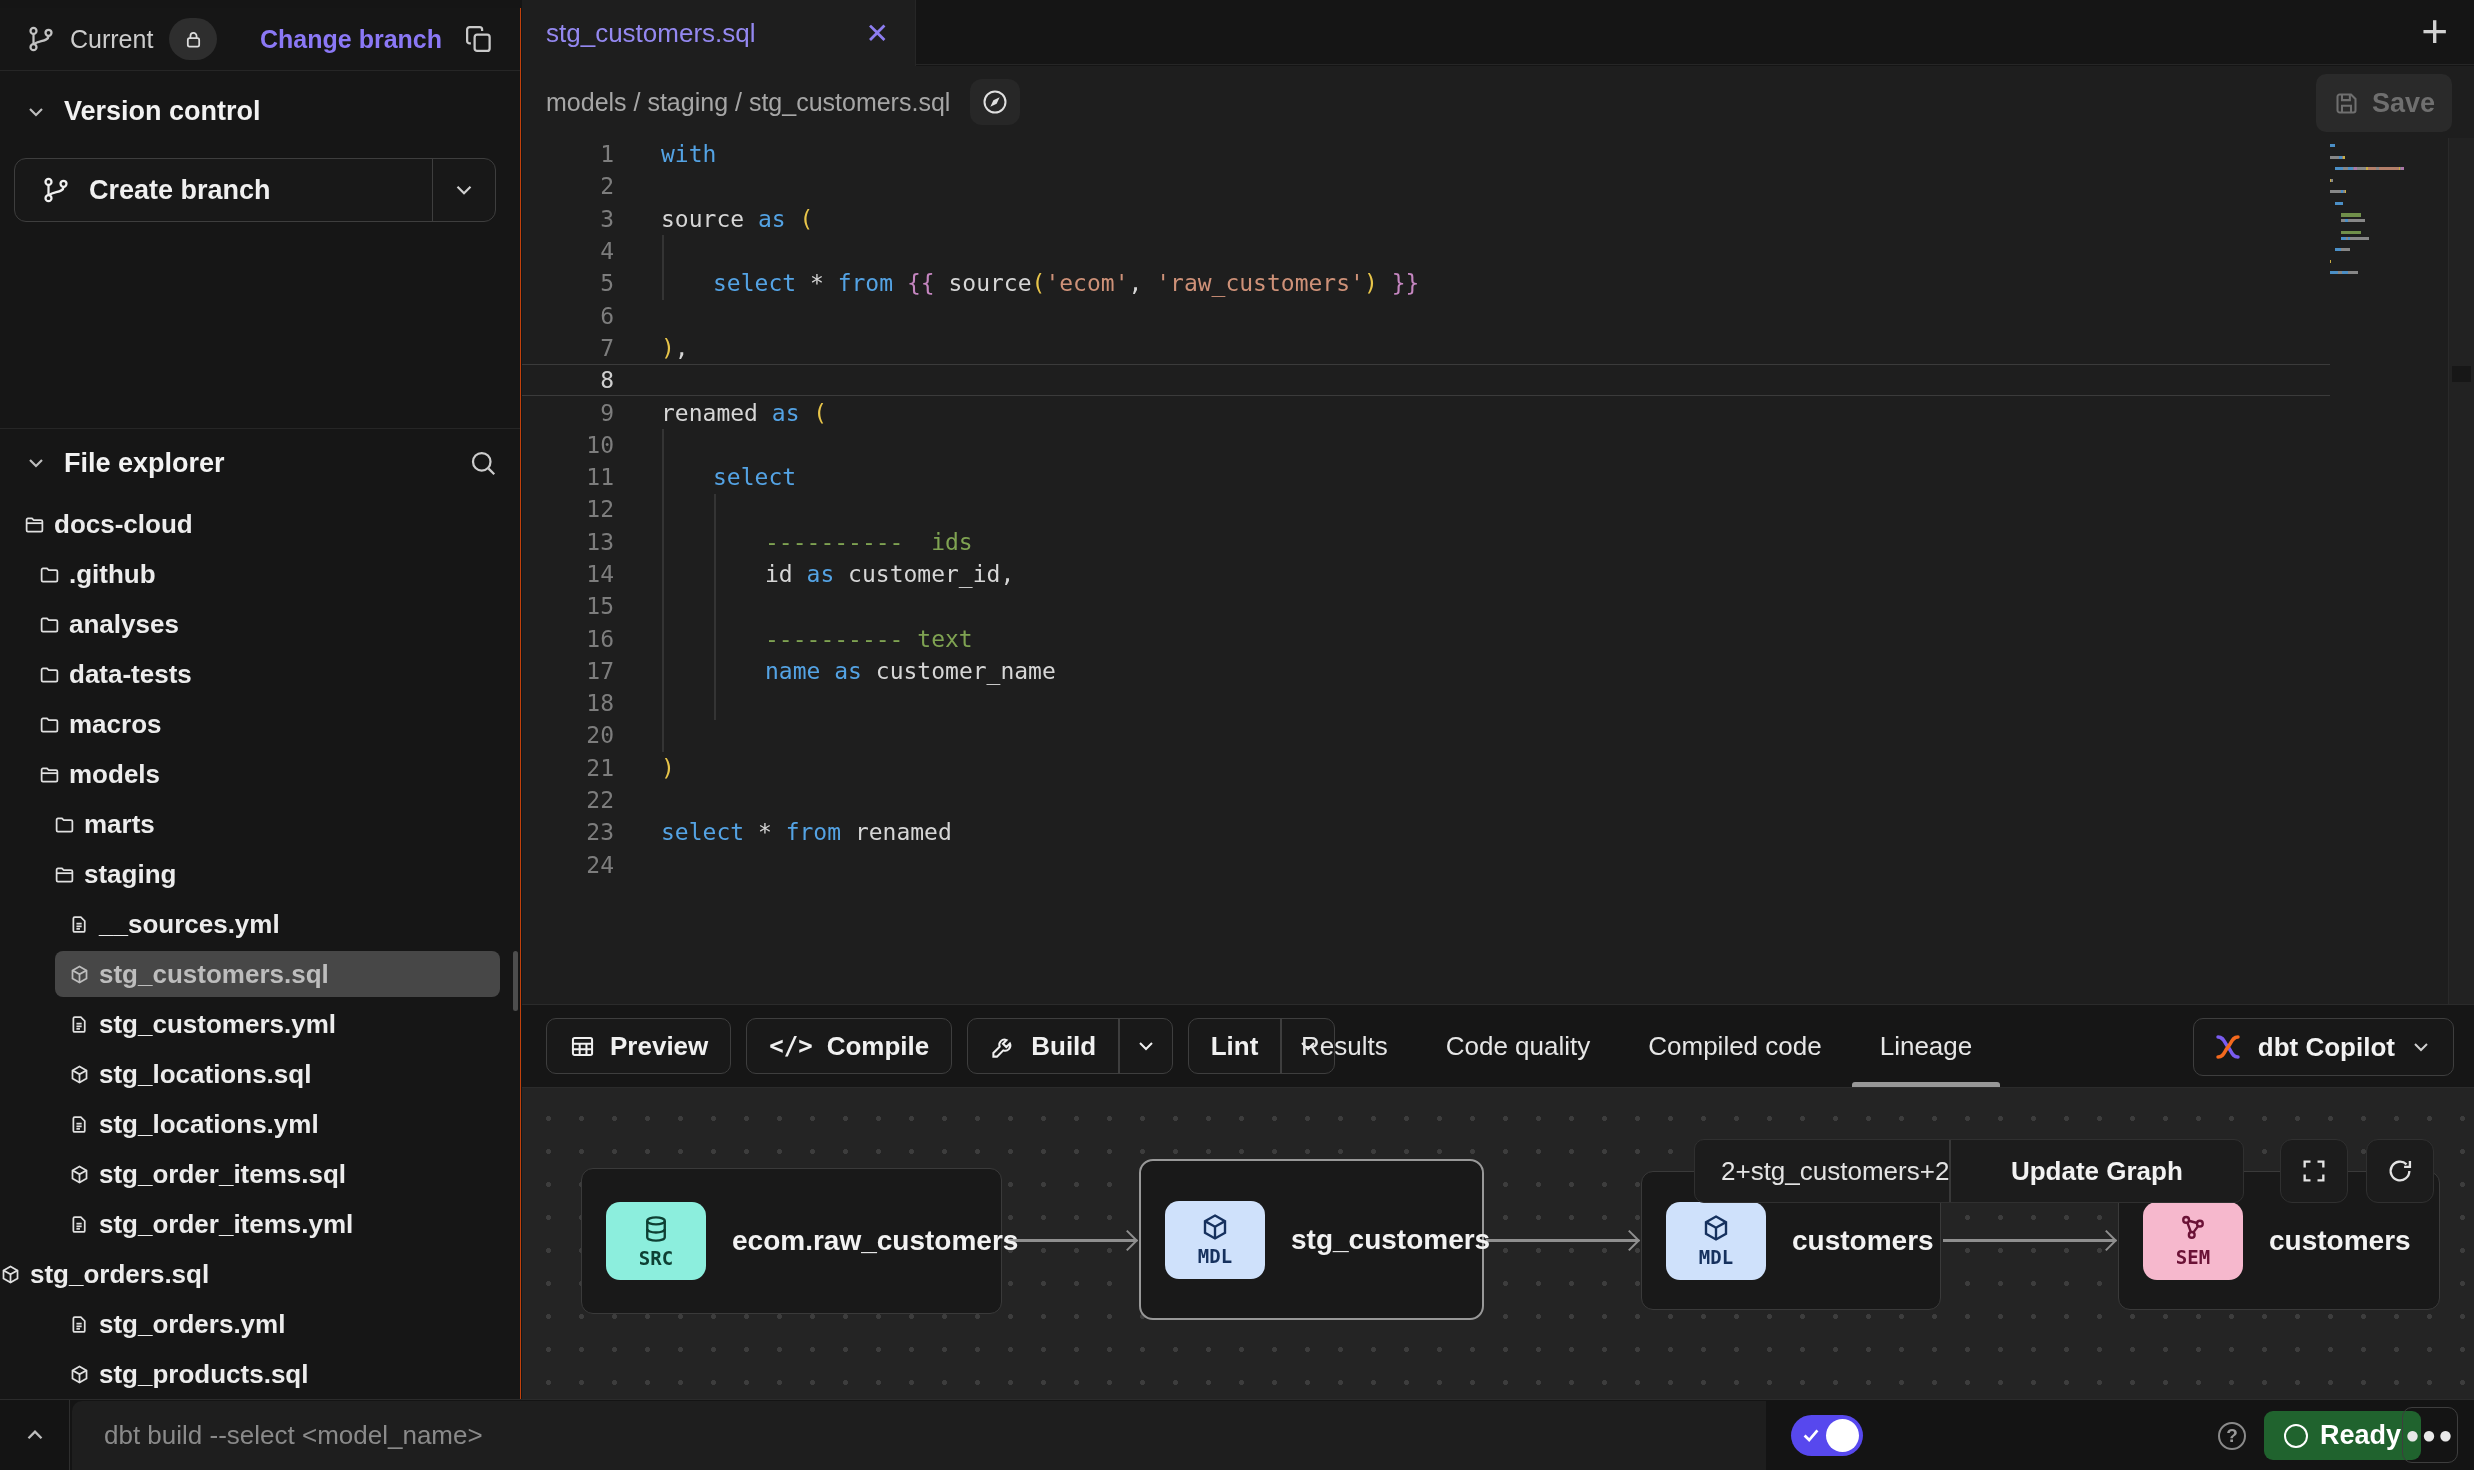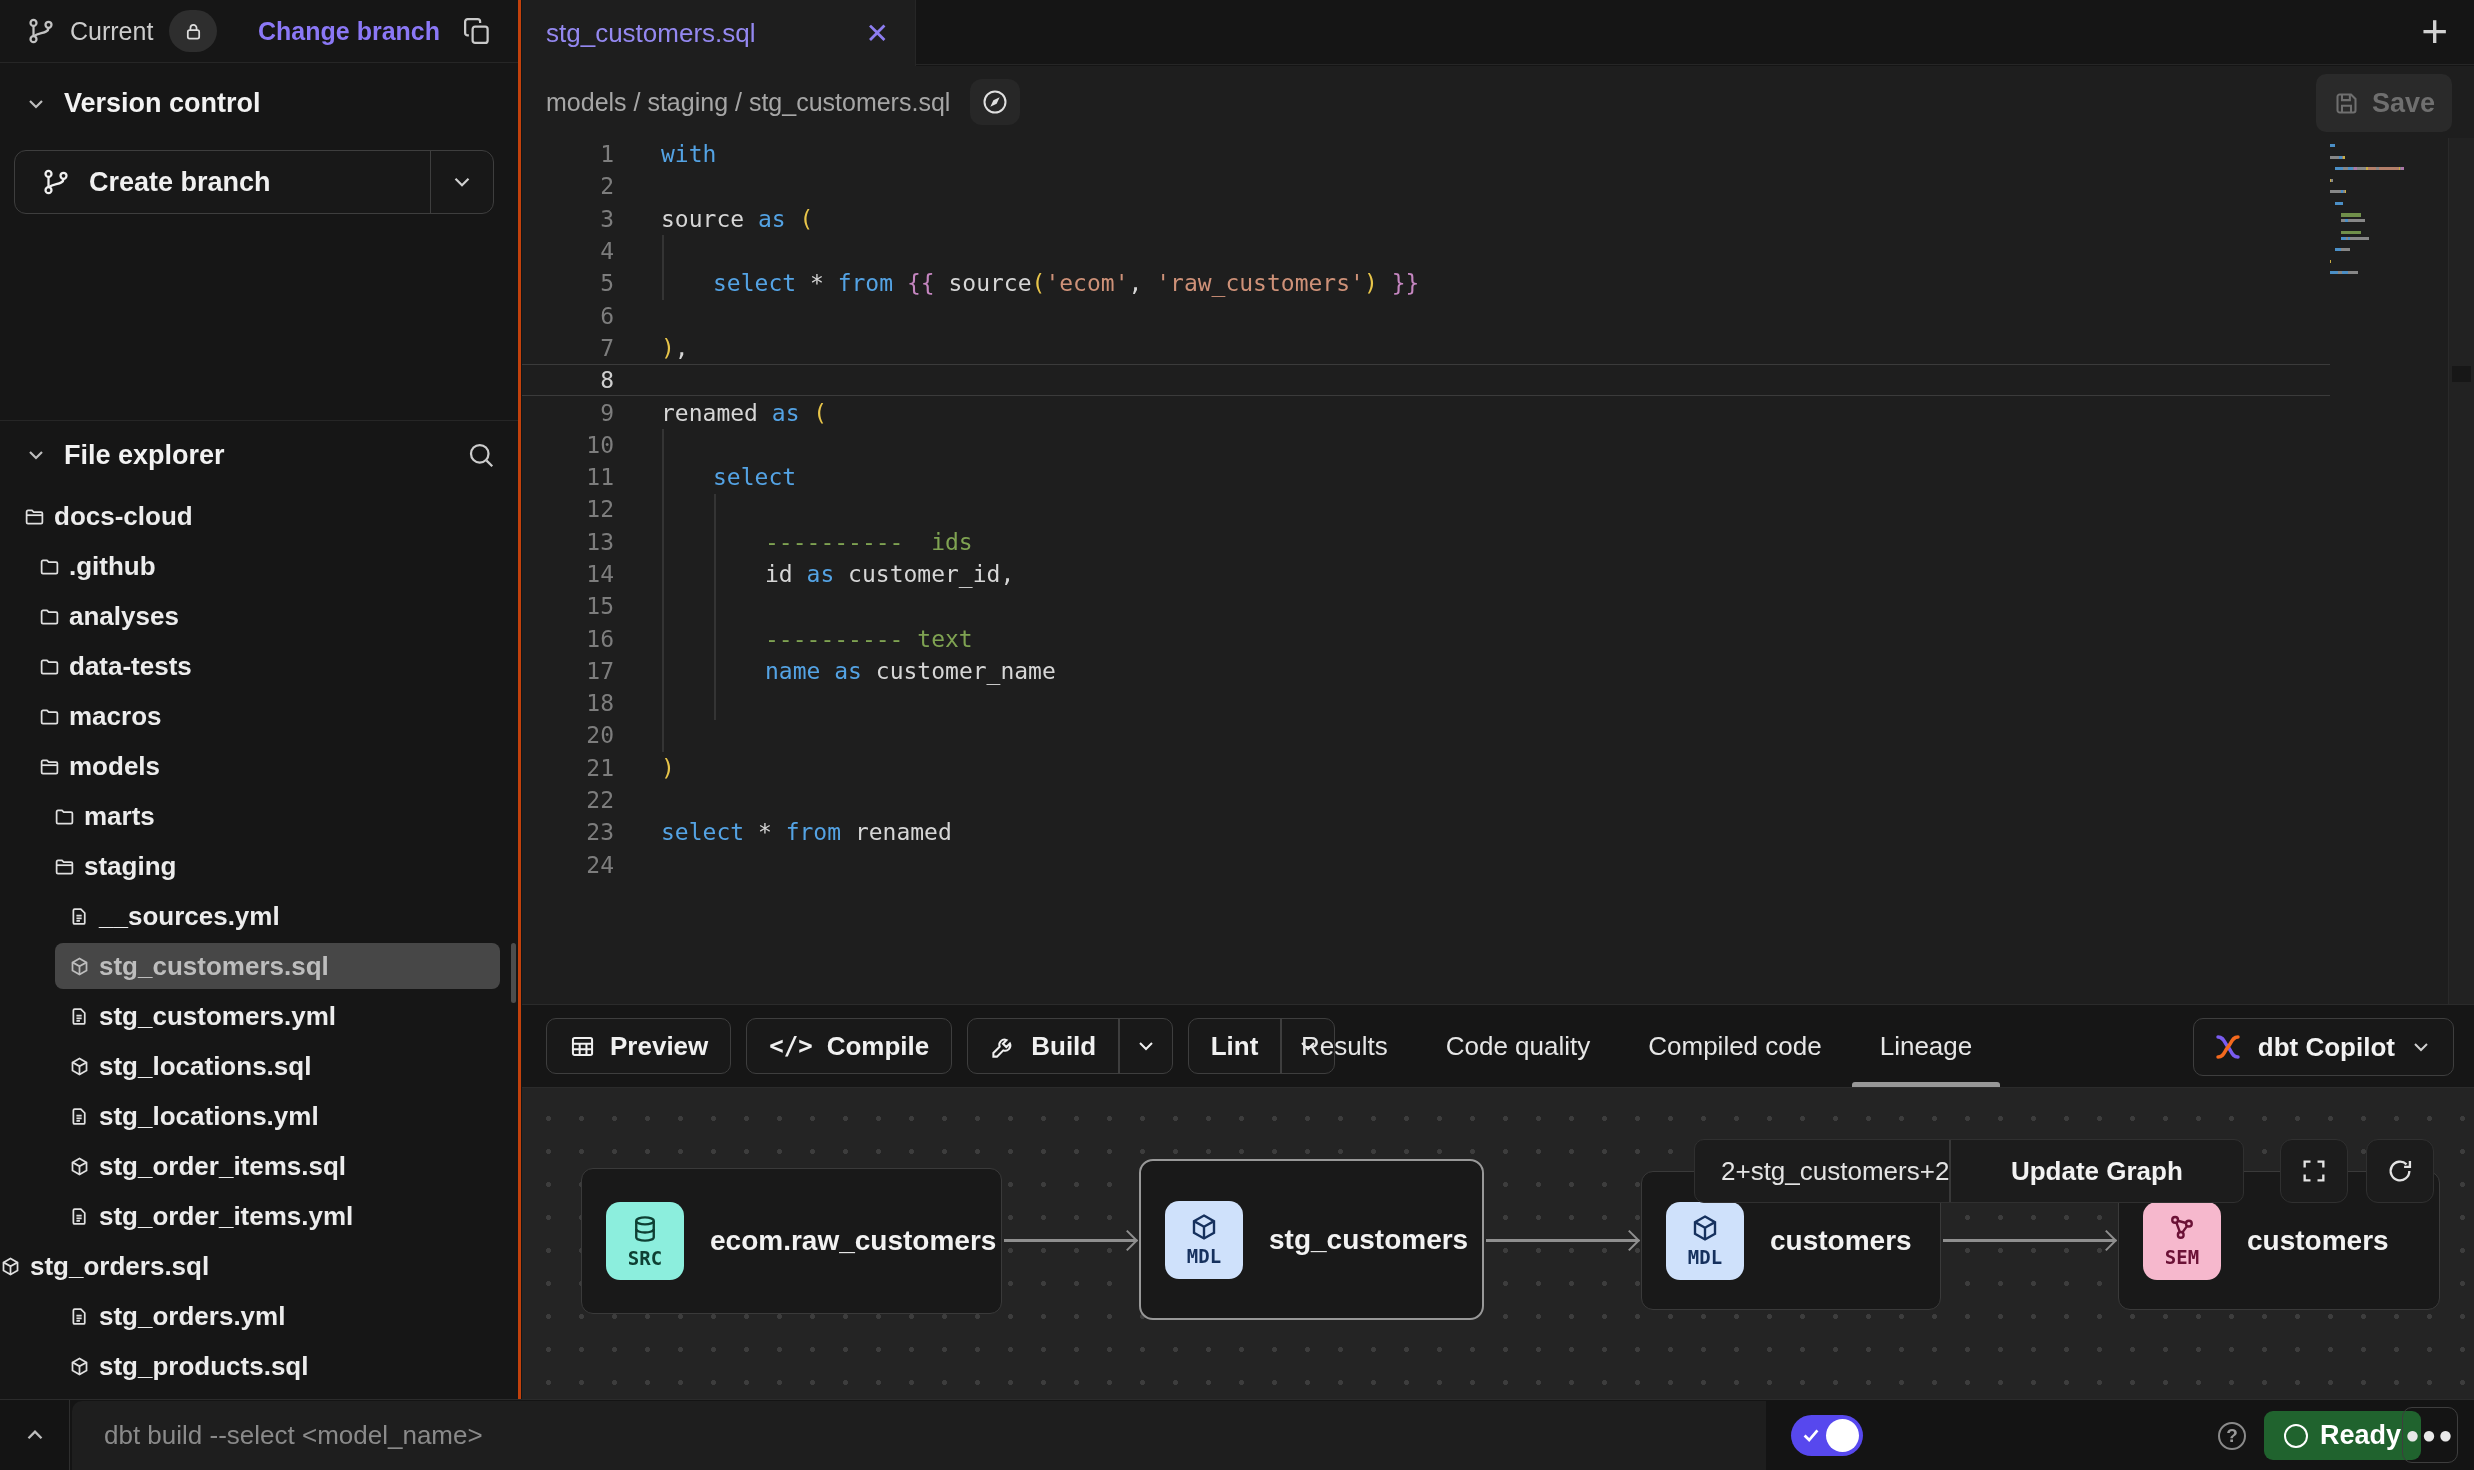--- a/index.html
+++ b/index.html
@@ -1,22 +1,22 @@
 <!DOCTYPE html>
 <html><head>
 <meta charset="utf-8">
 <style>
   * { margin:0; padding:0; box-sizing:border-box; }
   html,body { width:2474px; height:1470px; background:#151515; overflow:hidden;
     font-family:"Liberation Sans", sans-serif; color:#e6e6e6; }
   svg { display:block; }
 
   
-  #sidebar { position:absolute; left:0; top:0; width:521px; height:1399px;
-    background:#161616; border-right:3px solid #c2410c; }
+  #sidebar { position:absolute; left:0; top:8px; width:521px; height:1399px;
+    background:#161616; border-right:1px solid #c2410c; }
   #sb-top { position:absolute; left:0; top:0; right:0; height:63px;
     border-bottom:1px solid #262626; display:flex; align-items:center; padding:0 26px; }
   .sb-branch-ic { color:#c2c2c2; margin-right:14px; }
   .cur-label { font-size:25px; font-weight:500; color:#cccccc; }
   .lock-pill { margin-left:16px; width:48px; height:42px; border-radius:22px;
     background:#2e2e2e; display:flex; align-items:center; justify-content:center; color:#dddddd; }
   .sb-spacer { flex:1; }
   .change-branch { font-size:25px; font-weight:700; color:#8b78f6; cursor:pointer; }
   .copy-ic { margin-left:22px; color:#c9c9c9; }
 
@@ -113,21 +113,21 @@
     background:#181818; cursor:pointer; }
   #copilot .lbl { font-size:26px; font-weight:600; color:#f2f2f2; }
 
   
   #lineage { position:absolute; left:522px; top:1088px; right:0; height:311px; background:#242424;
     background-image:radial-gradient(circle, #3d3d3d 2.2px, transparent 2.8px);
     background-size:33px 33px; background-position:10px 14px; overflow:hidden; }
   .node { position:absolute; background:#191919; border:1.5px solid #3a3a3a; border-radius:12px;
     display:flex; align-items:center; padding-left:24px; gap:26px; cursor:pointer; }
   .node.selected { border:2.5px solid #989898; border-radius:14px; }
-  .badge { width:78px; height:78px; border-radius:14px; display:flex; flex-direction:column;
+  .badge { width:100px; height:78px; border-radius:14px; display:flex; flex-direction:column;
     align-items:center; justify-content:center; gap:3px; flex:none; }
   .badge .btxt { font-family:"DejaVu Sans Mono", monospace; font-size:19px; font-weight:700; }
   .badge.src { background:#8ceedd; color:#0e3f33; }
   .badge.mdl { background:#cfe1fb; color:#16315e; }
   .badge.sem { background:#f6b8cd; color:#6b1236; }
   .node .nlabel { font-size:28px; font-weight:600; color:#f2f2f2; white-space:nowrap; }
   #node1 { left:59px;  top:80px; width:421px; height:146px; }
   #node2 { left:617px; top:71px; width:345px; height:161px; }
   #node3 { left:1119px; top:83px; width:300px; height:139px; }
   #node4 { left:1596px; top:83px; width:322px; height:139px; }

